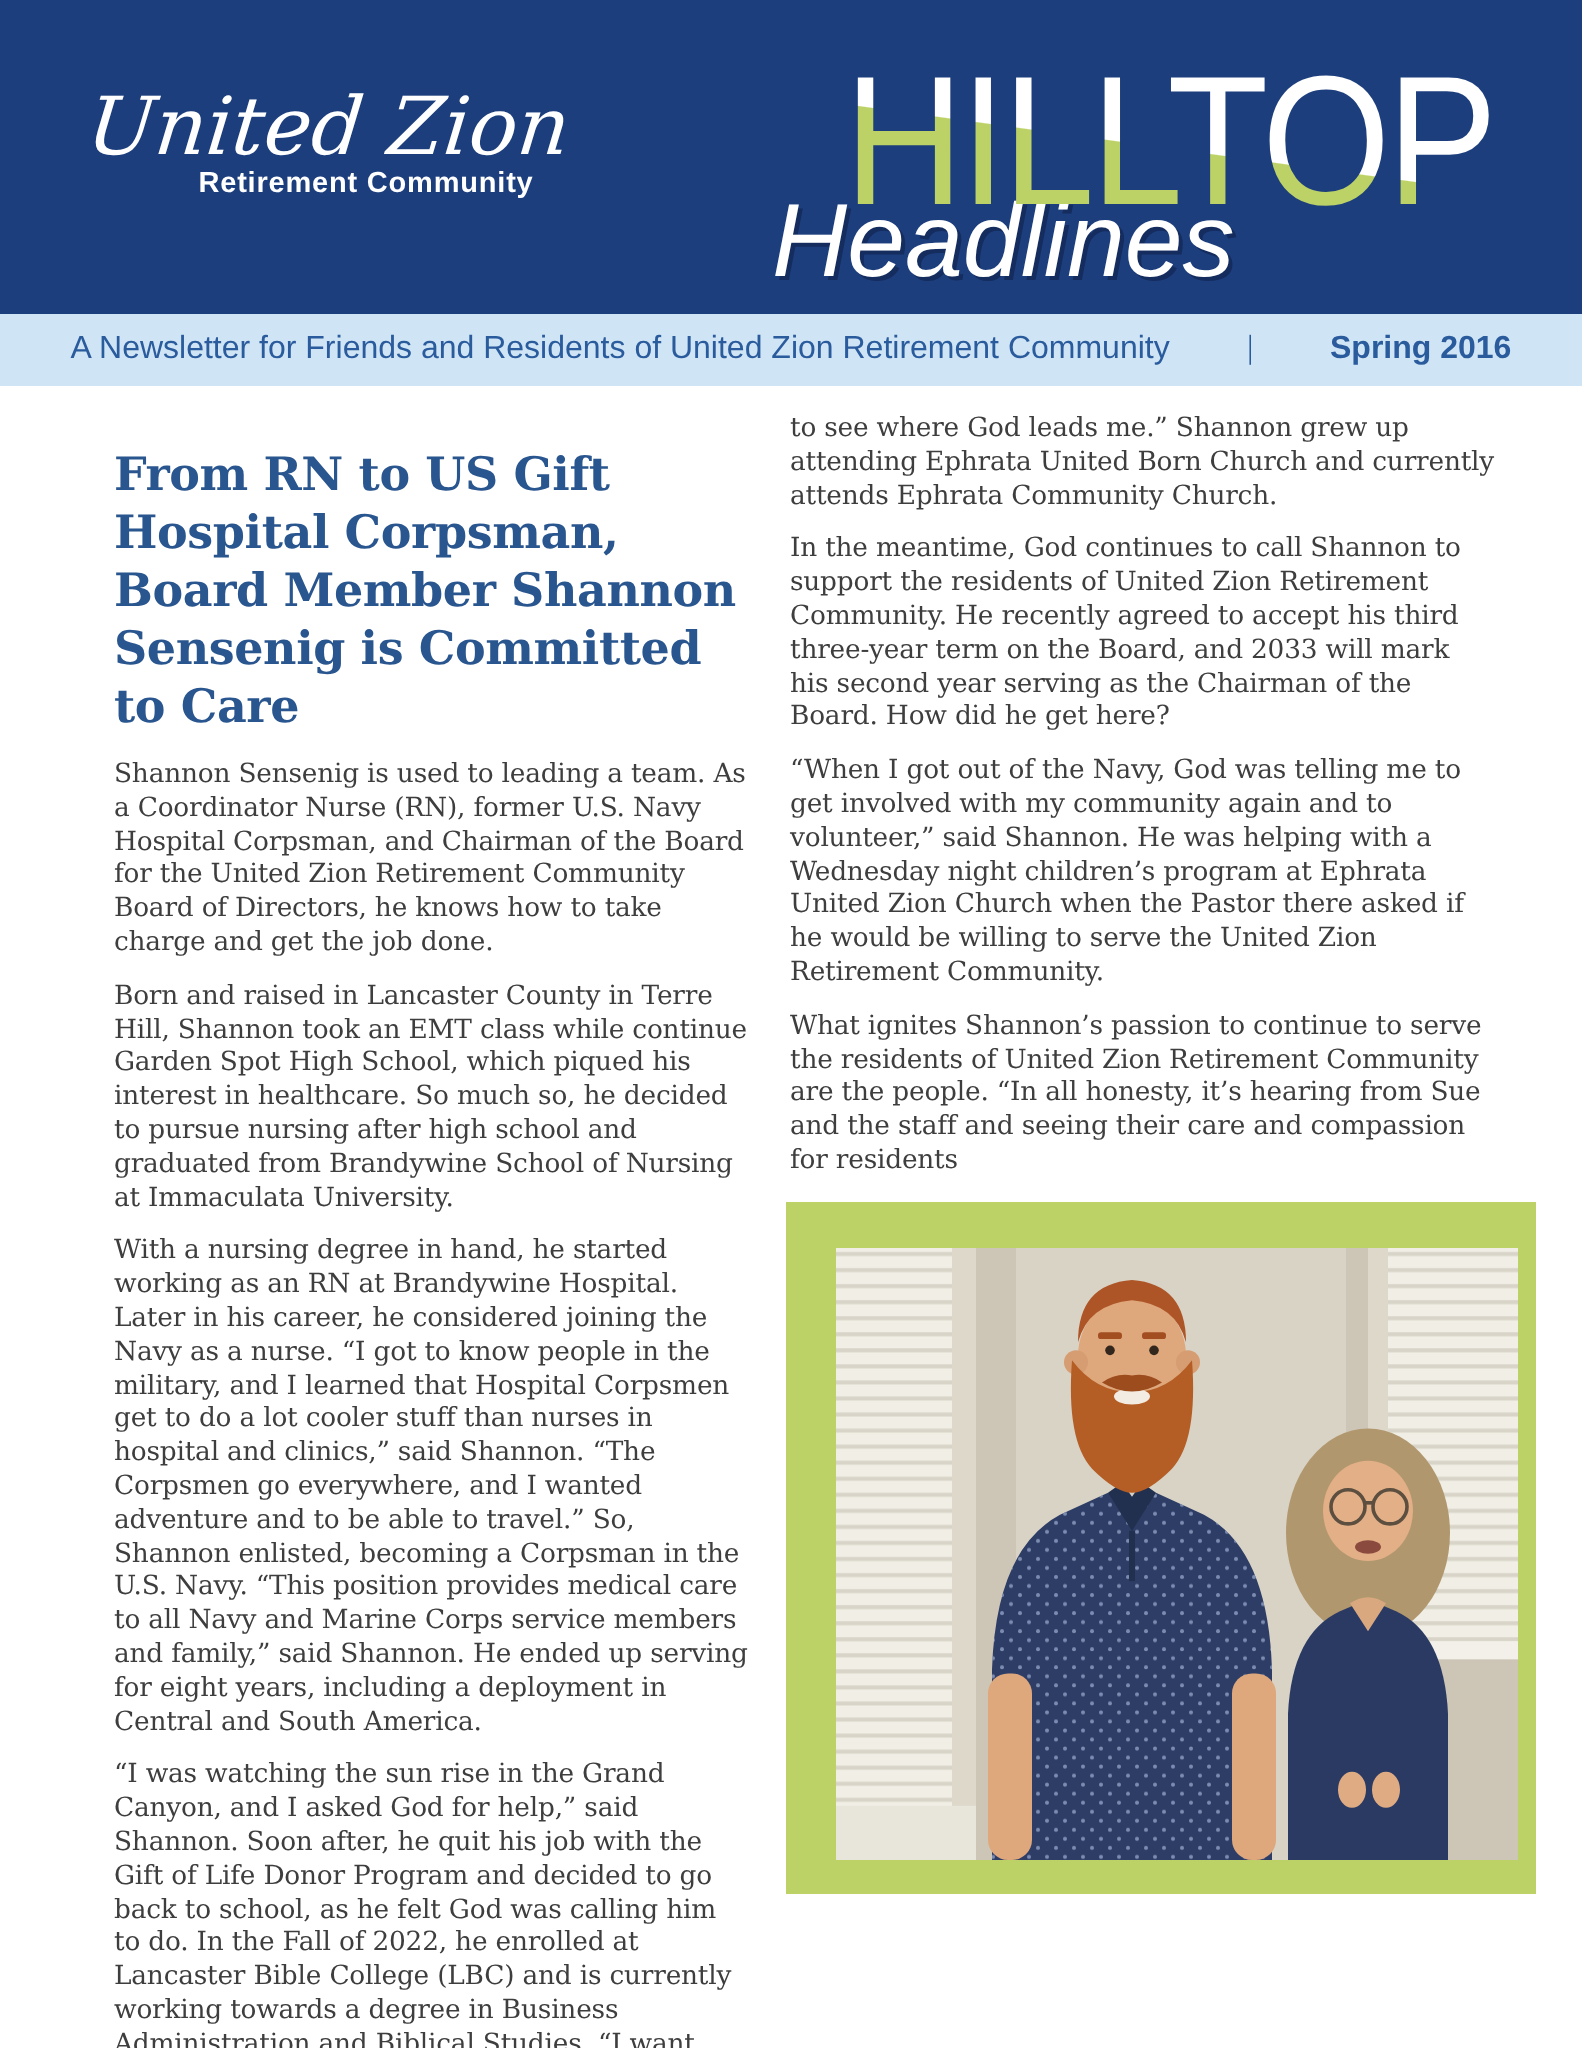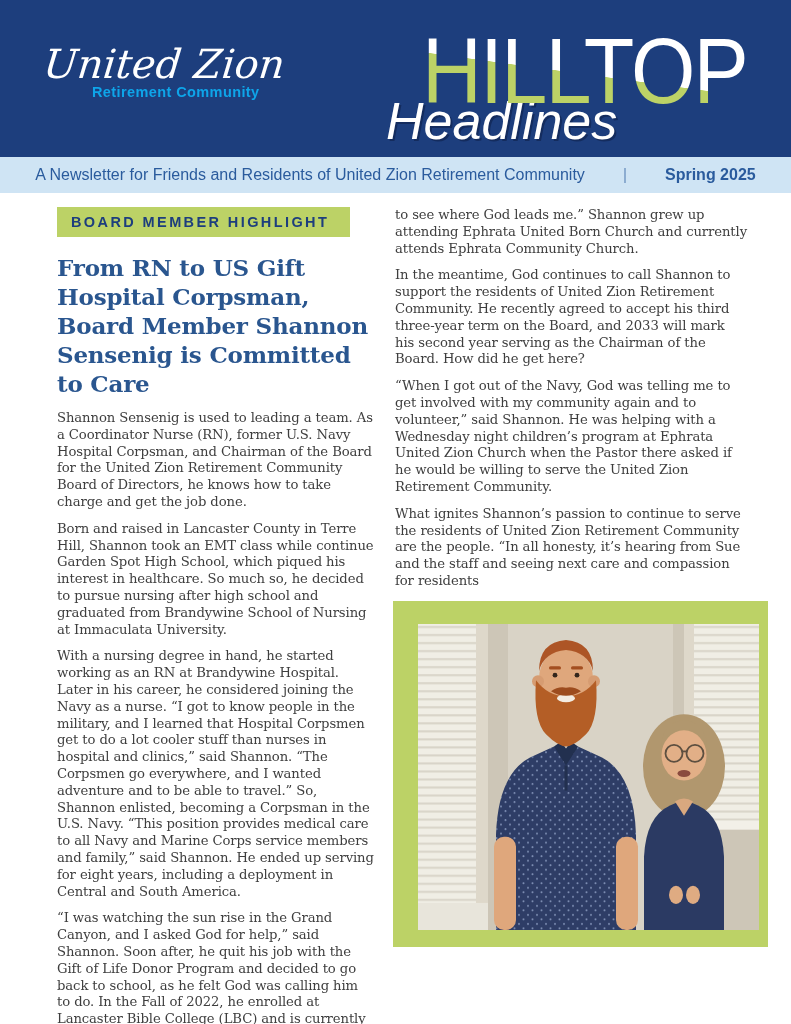--- a/index.html
+++ b/index.html
@@ -15,22 +15,22 @@
     background:#1d3e7d;
   }
   .logo{ position:absolute; left:44px; top:44px; width:230px; }
   .logo-script{
     font-family:"DejaVu Serif", serif; font-style:italic; font-weight:400;
     font-size:40px; line-height:1; color:#ffffff; transform:skewX(-6deg);
     white-space:nowrap;
   }
   .logo-sub{
     font-family:"Liberation Sans", sans-serif; font-weight:700;
-    font-size:14.5px; color:#0ea5e9; letter-spacing:.4px;
-    margin:0 0 0 48px; white-space:nowrap;
+    font-size:14.5px; color:#ffffff; letter-spacing:.4px;
+    margin:0 0 0 48px; white-space:nowrap;text-align:center;
   }
   .masthead{ position:absolute; top:34px; right:44px; text-align:left; }
   .masthead-title{
     font-family:"Liberation Sans", sans-serif; font-weight:400;
     font-size:92px; line-height:.82; letter-spacing:-2px;
     background:linear-gradient(187deg, #ffffff 52%, #bcd266 52.5%);
     -webkit-background-clip:text; background-clip:text; color:transparent;
     transform:scaleX(.9); transform-origin:right top; white-space:nowrap;
   }
   .masthead-sub{
@@ -94,39 +94,38 @@
     </div>
     <div class="masthead">
       <div class="masthead-title">HILLTOP</div>
       <div class="masthead-sub">Headlines</div>
     </div>
   </header>
 
   <div class="banner">
     <span>A Newsletter for Friends and Residents of United Zion Retirement Community</span>
     <span class="sep">|</span>
-    <span class="issue">Spring 2025</span>
+    <span class="issue">Spring 2016</span>
   </div>
 
   <main class="content">
 
     <section class="col col-left">
-      <div class="tag">BOARD MEMBER HIGHLIGHT</div>
       <h1 class="title">From RN to US Gift Hospital Corpsman, Board Member Shannon Sensenig is Committed to Care</h1>
       <p class="body-p">Shannon Sensenig is used to leading a team. As a Coordinator Nurse (RN), former U.S. Navy Hospital Corpsman, and Chairman of the Board for the United Zion Retirement Community Board of Directors, he knows how to take charge and get the job done.</p>
       <p class="body-p">Born and raised in Lancaster County in Terre Hill, Shannon took an EMT class while continue Garden Spot High School, which piqued his interest in healthcare. So much so, he decided to pursue nursing after high school and graduated from Brandywine School of Nursing at Immaculata University.</p>
       <p class="body-p">With a nursing degree in hand, he started working as an RN at Brandywine Hospital. Later in his career, he considered joining the Navy as a nurse. “I got to know people in the military, and I learned that Hospital Corpsmen get to do a lot cooler stuff than nurses in hospital and clinics,” said Shannon. “The Corpsmen go everywhere, and I wanted adventure and to be able to travel.” So, Shannon enlisted, becoming a Corpsman in the U.S. Navy. “This position provides medical care to all Navy and Marine Corps service members and family,” said Shannon. He ended up serving for eight years, including a deployment in Central and South America.</p>
       <p class="body-p">“I was watching the sun rise in the Grand Canyon, and I asked God for help,” said Shannon. Soon after, he quit his job with the Gift of Life Donor Program and decided to go back to school, as he felt God was calling him to do. In the Fall of 2022, he enrolled at Lancaster Bible College (LBC) and is currently working towards a degree in Business Administration and Biblical Studies. “I want</p>
     </section>
 
     <section class="col col-right">
       <p class="body-p">to see where God leads me.” Shannon grew up attending Ephrata United Born Church and currently attends Ephrata Community Church.</p>
       <p class="body-p">In the meantime, God continues to call Shannon to support the residents of United Zion Retirement Community. He recently agreed to accept his third three-year term on the Board, and 2033 will mark his second year serving as the Chairman of the Board. How did he get here?</p>
       <p class="body-p">“When I got out of the Navy, God was telling me to get involved with my community again and to volunteer,” said Shannon. He was helping with a Wednesday night children’s program at Ephrata United Zion Church when the Pastor there asked if he would be willing to serve the United Zion Retirement Community.</p>
-      <p class="body-p">What ignites Shannon’s passion to continue to serve the residents of United Zion Retirement Community are the people. “In all honesty, it’s hearing from Sue and the staff and seeing next care and compassion for residents</p>
+      <p class="body-p">What ignites Shannon’s passion to continue to serve the residents of United Zion Retirement Community are the people. “In all honesty, it’s hearing from Sue and the staff and seeing their care and compassion for residents</p>
       <p class="continued">Continued on next page ...</p>
     </section>
 
     <figure class="photo-frame">
       <div class="photo">
         <svg viewBox="0 0 341 305" preserveAspectRatio="none" aria-hidden="true">
           <defs>
             <pattern id="blinds" width="8" height="8" patternUnits="userSpaceOnUse">
               <rect width="8" height="8" fill="#f0eee5"></rect>
               <line x1="0" y1="3" x2="8" y2="3" stroke="#d8d4c8" stroke-width="2"></line>

